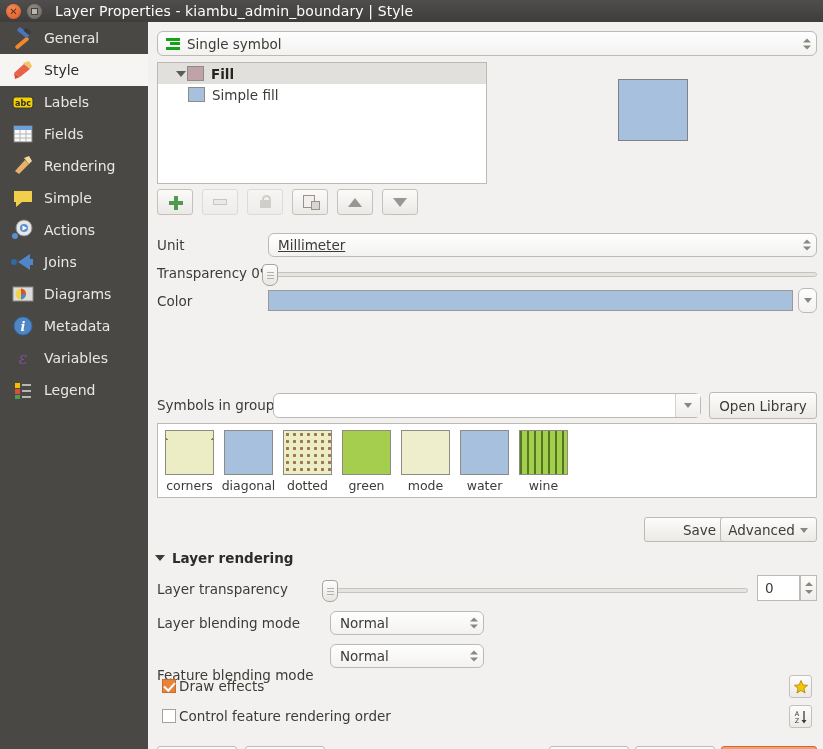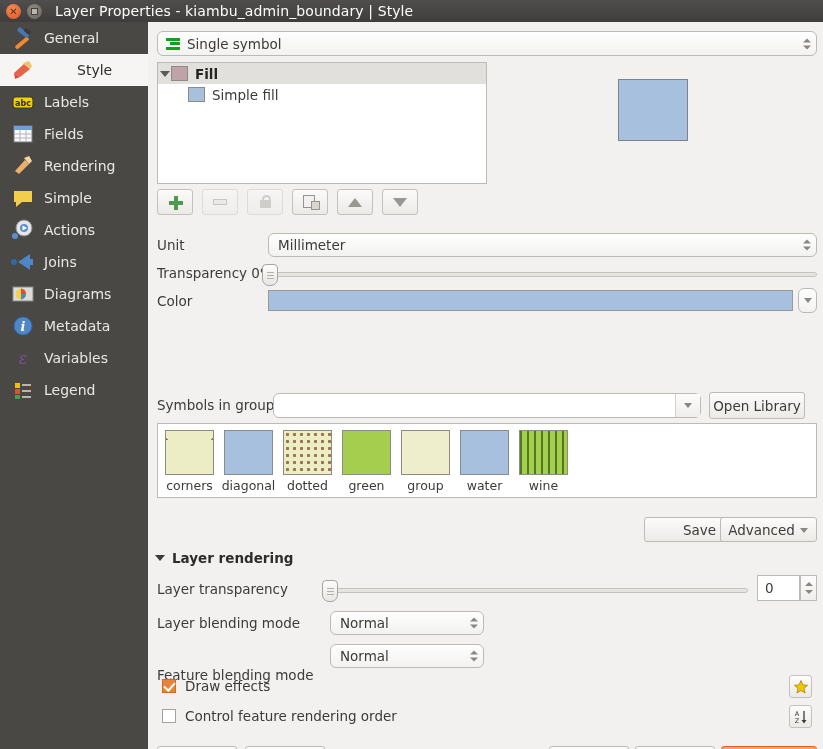--- a/index.html
+++ b/index.html
@@ -34,21 +34,21 @@
 
   
   .sidebar{
     position:absolute;left:0;top:22px;width:148px;height:727px;
     background:#4a4845;border-right:1px solid #38211a;
   }
   .side-item{
     height:32px;display:flex;align-items:center;padding-left:10px;box-sizing:border-box;
     color:#e9e7e3;font-size:14px;
   }
-  .side-item.active{background:#f6f5f4;color:#2d2c2a;gap:33px;}
+  .side-item.active{background:#f6f5f4;color:#2d2c2a;}
   .side-ico{width:26px;height:26px;flex:none;margin-right:8px;position:relative;}
   .side-lbl{white-space:nowrap;}
 
   
   .content{position:absolute;left:148px;top:22px;width:675px;height:727px;background:#f2f1f0;}
 
   .combo{
     background:linear-gradient(to bottom,#fefefe,#f3f2f1);
     border:1px solid #bdb9b4;border-radius:6px;box-sizing:border-box;
     display:flex;align-items:center;position:relative;
@@ -66,21 +66,21 @@
   .rend-ico i:nth-child(1){width:14px;}
   .rend-ico i:nth-child(2){width:10px;margin-left:4px;}
   .rend-ico i:nth-child(3){width:14px;}
   #renderer-combo .ctext{font-size:13.5px;color:#3c3b37;}
 
   
   #symbol-tree{
     position:absolute;left:9px;top:40px;width:330px;height:122px;
     background:#ffffff;border:1px solid #bdb9b4;box-sizing:border-box;
   }
-  .tree-row{display:flex;align-items:center;height:21px;padding-left:0;box-sizing:border-box;}
+  .tree-row{display:flex;align-items:center;height:21px;padding-left:16px;box-sizing:border-box;}
   .tree-row.sel{background:#e2e0dd;}
   .tw{width:13px;display:flex;align-items:center;justify-content:center;flex:none;}
   .tw .caret{width:0;height:0;border-left:5px solid transparent;border-right:5px solid transparent;border-top:6px solid #5d5b58;}
   .sw{width:17px;height:15px;border:1px solid #8e8a85;flex:none;margin-right:7px;box-sizing:border-box;}
   .tree-lbl{font-size:13.5px;}
   .tree-row.sel .tree-lbl{font-weight:bold;color:#26251f;}
 
   
   #symbol-preview{
     position:absolute;left:470px;top:57px;width:70px;height:62px;
@@ -103,21 +103,21 @@
   .lock-sh{position:absolute;width:9px;height:7px;border:2px solid #a8a49f;border-bottom:none;border-radius:5px 5px 0 0;top:5px;left:14px;box-sizing:border-box;}
   .dup-a{position:absolute;width:12px;height:13px;border:1px solid #96928d;background:#f2f0ee;left:10px;top:5px;box-sizing:border-box;}
   .dup-b{position:absolute;width:9px;height:9px;border:1px solid #96928d;background:#d9d6d2;left:18px;top:11px;box-sizing:border-box;}
   .caret-up{width:0;height:0;border-left:7px solid transparent;border-right:7px solid transparent;border-bottom:9px solid #9a9691;}
   .caret-dn{width:0;height:0;border-left:7px solid transparent;border-right:7px solid transparent;border-top:9px solid #9a9691;}
 
   
   .prop-lbl{position:absolute;font-size:13.5px;color:#3c3b37;}
   #unit-label{left:9px;top:215px;}
   #unit-combo{position:absolute;left:120px;top:211px;width:549px;height:24px;padding-left:9px;}
-  #unit-combo .ctext{font-size:13.5px;}
+  #unit-combo .ctext{font-size:13.5px;text-decoration:underline;}
 
   #transparency-label{left:9px;top:243px;}
   #transparency-slider{position:absolute;left:122px;top:250px;width:547px;height:5px;}
   .slider-groove{position:absolute;left:0;top:0;width:100%;height:5px;background:#e6e4e1;border:1px solid #c6c2bd;border-radius:3px;box-sizing:border-box;}
   .slider-handle{
     position:absolute;left:-8px;top:-8px;width:16px;height:22px;
     background:linear-gradient(to bottom,#fdfdfc,#e8e5e2);
     border:1px solid #a8a49f;border-radius:4px 4px 7px 7px;box-sizing:border-box;
     display:flex;flex-direction:column;align-items:center;justify-content:center;gap:2px;
   }
@@ -138,21 +138,21 @@
     border-left:1px solid #d5d1cc;display:flex;align-items:center;justify-content:center;
     background:linear-gradient(to bottom,#fdfcfb,#f0eeec);
   }
   .tri-sm{width:0;height:0;border-left:4px solid transparent;border-right:4px solid transparent;border-top:5px solid #8a8781;}
   .btn{
     background:linear-gradient(to bottom,#fdfcfb,#eceae7);
     border:1px solid #bdb9b4;border-radius:3px;box-sizing:border-box;
     display:flex;align-items:center;justify-content:center;
     font-size:13.5px;color:#3c3b37;
   }
-  #open-library-btn{position:absolute;left:561px;top:370px;width:96px;height:27px;}
+  #open-library-btn{position:absolute;left:561px;top:370px;width:108px;height:27px;}
 
   #symbol-gallery{
     position:absolute;left:9px;top:401px;width:660px;height:75px;
     background:#ffffff;border:1px solid #bdb9b4;box-sizing:border-box;
     display:flex;align-items:flex-start;padding:6px 0 0 6px;gap:8px;
   }
   .gal-item{width:51px;display:flex;flex-direction:column;align-items:center;}
   .gal-sw{width:49px;height:45px;border:1px solid #8e8a85;box-sizing:border-box;}
   .gal-lbl{font-size:12.5px;margin-top:3px;color:#3c3b37;}
 
@@ -177,21 +177,21 @@
   #layer-transparency-spin{position:absolute;left:652px;top:553px;width:17px;height:26px;
     background:linear-gradient(to bottom,#fdfcfb,#f0eeec);border:1px solid #bdb9b4;
     box-sizing:border-box;display:flex;flex-direction:column;align-items:center;justify-content:center;gap:4px;}
 
   #layer-blend-label{left:9px;top:593px;}
   #layer-blend-combo{position:absolute;left:182px;top:589px;width:154px;height:24px;padding-left:9px;}
   #feature-blend-label{left:9px;top:610px;margin-top:35px;}
   #feature-blend-combo{position:absolute;left:182px;top:622px;width:154px;height:24px;padding-left:9px;}
   .combo .ctext{font-size:13.5px;color:#3c3b37;}
 
-  .chk-row{position:absolute;display:flex;align-items:center;gap:9px;}
+  .chk-row{position:absolute;display:flex;align-items:center;gap:3px;}
   #draw-effects-row{left:14px;top:656px;}
   #control-order-row{left:14px;top:686px;}
   .chkbox{width:14px;height:14px;border:1px solid #a5a19c;background:#fff;box-sizing:border-box;flex:none;position:relative;}
   .chkbox.on{background:#e8833a;border-color:#c96c29;}
   .chkbox.on:after{
     content:"";position:absolute;left:3px;top:0px;width:5px;height:9px;
     border:solid #fff;border-width:0 2px 2px 0;transform:rotate(42deg);
   }
   .chk-lbl{font-size:13.5px;}
 
@@ -470,21 +470,21 @@
       <div class="gal-item">
         <span class="gal-sw" style="background:#ecedc4;background-image:radial-gradient(#9a7650 1.4px,transparent 1.5px);background-size:7px 7px"></span>
         <span class="gal-lbl">dotted</span>
       </div>
       <div class="gal-item">
         <span class="gal-sw" style="background:#a5cd4e"></span>
         <span class="gal-lbl">green</span>
       </div>
       <div class="gal-item">
         <span class="gal-sw" style="background:#eeeecd"></span>
-        <span class="gal-lbl">group</span>
+        <span class="gal-lbl">mode</span>
       </div>
       <div class="gal-item">
         <span class="gal-sw" style="background:#a6c0dd"></span>
         <span class="gal-lbl">water</span>
       </div>
       <div class="gal-item">
         <span class="gal-sw" style="background:#a5cd4e;background-image:repeating-linear-gradient(to right,#4f7a20 0 2px,transparent 2px 7px),repeating-linear-gradient(to bottom,#a5cd4e 0 5px,transparent 5px 9px);"></span>
         <span class="gal-lbl">wine</span>
       </div>
     </div>

